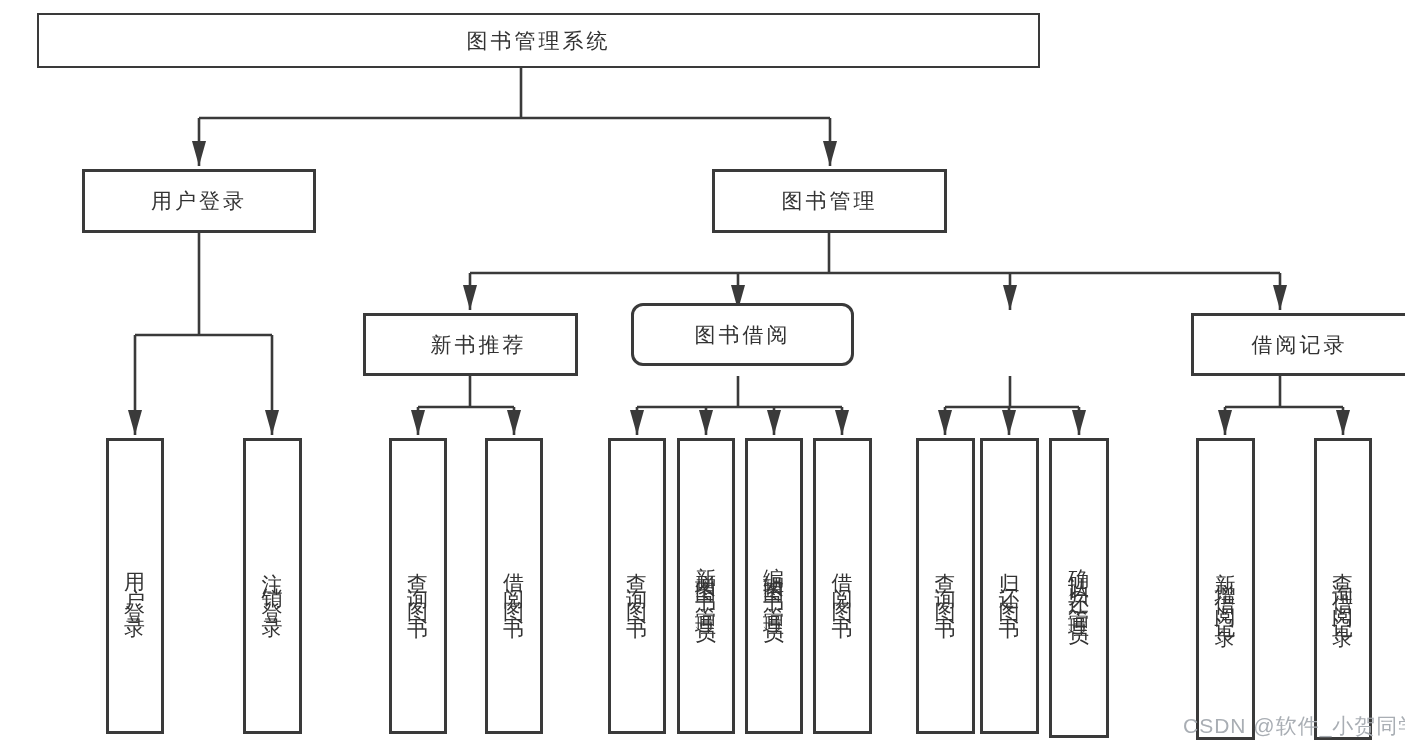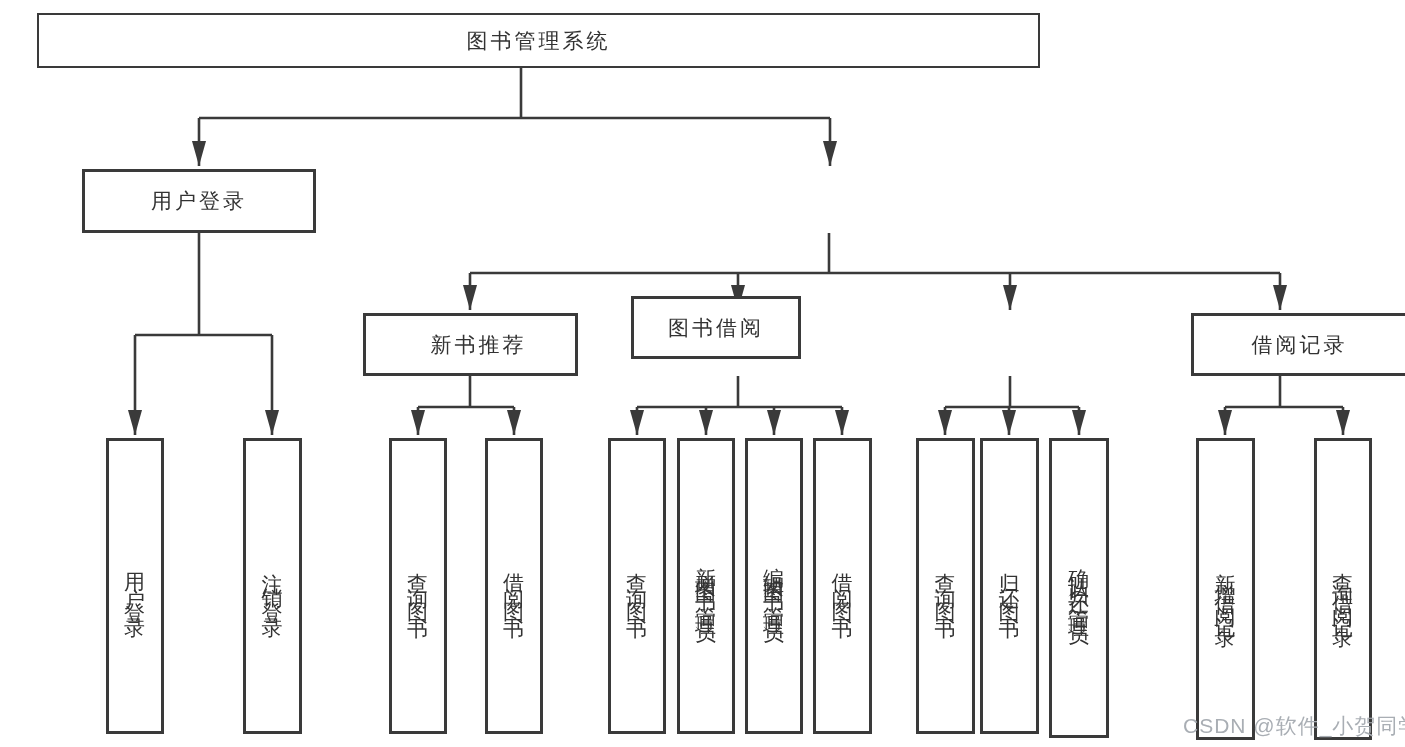--- a/index.html
+++ b/index.html
@@ -134,25 +134,28 @@
     </g>
   </svg>
 
   <div class="hbox thin" style="left:20px; top:13px; width:1003px; height:55px;margin-left:17px;">
     <span>图书管理系统</span>
   </div>
 
   <div class="hbox" style="left:82px; top:169px; width:234px; height:64px;">
     <span>用户登录</span>
   </div>
+  <div class="hbox" style="left:712px; top:169px; width:235px; height:64px;">
+    <span>图书管理</span>
+  </div>
 
   <div class="hbox" style="left:363px; top:313px; width:215px; height:63px;padding-left:16px;">
     <span>新书推荐</span>
   </div>
-  <div class="hbox" style="left:631px; top:296px; width:170px; height:63px;">
+  <div class="hbox" style="left:631px; top:303px; width:223px; height:63px;border-radius:12px;">
     <span>图书借阅</span>
   </div>
   <div class="hbox" style="left:1171px; top:313px; width:217px; height:63px;margin-left:20px;">
     <span>借阅记录</span>
   </div>
 
   <div class="vbox sp-lg" style="left:106px; top:438px; width:58px; height:296px;">
     <span>用户登录</span>
   </div>
   <div class="vbox sp-lg" style="left:243px; top:438px; width:59px; height:296px;">

